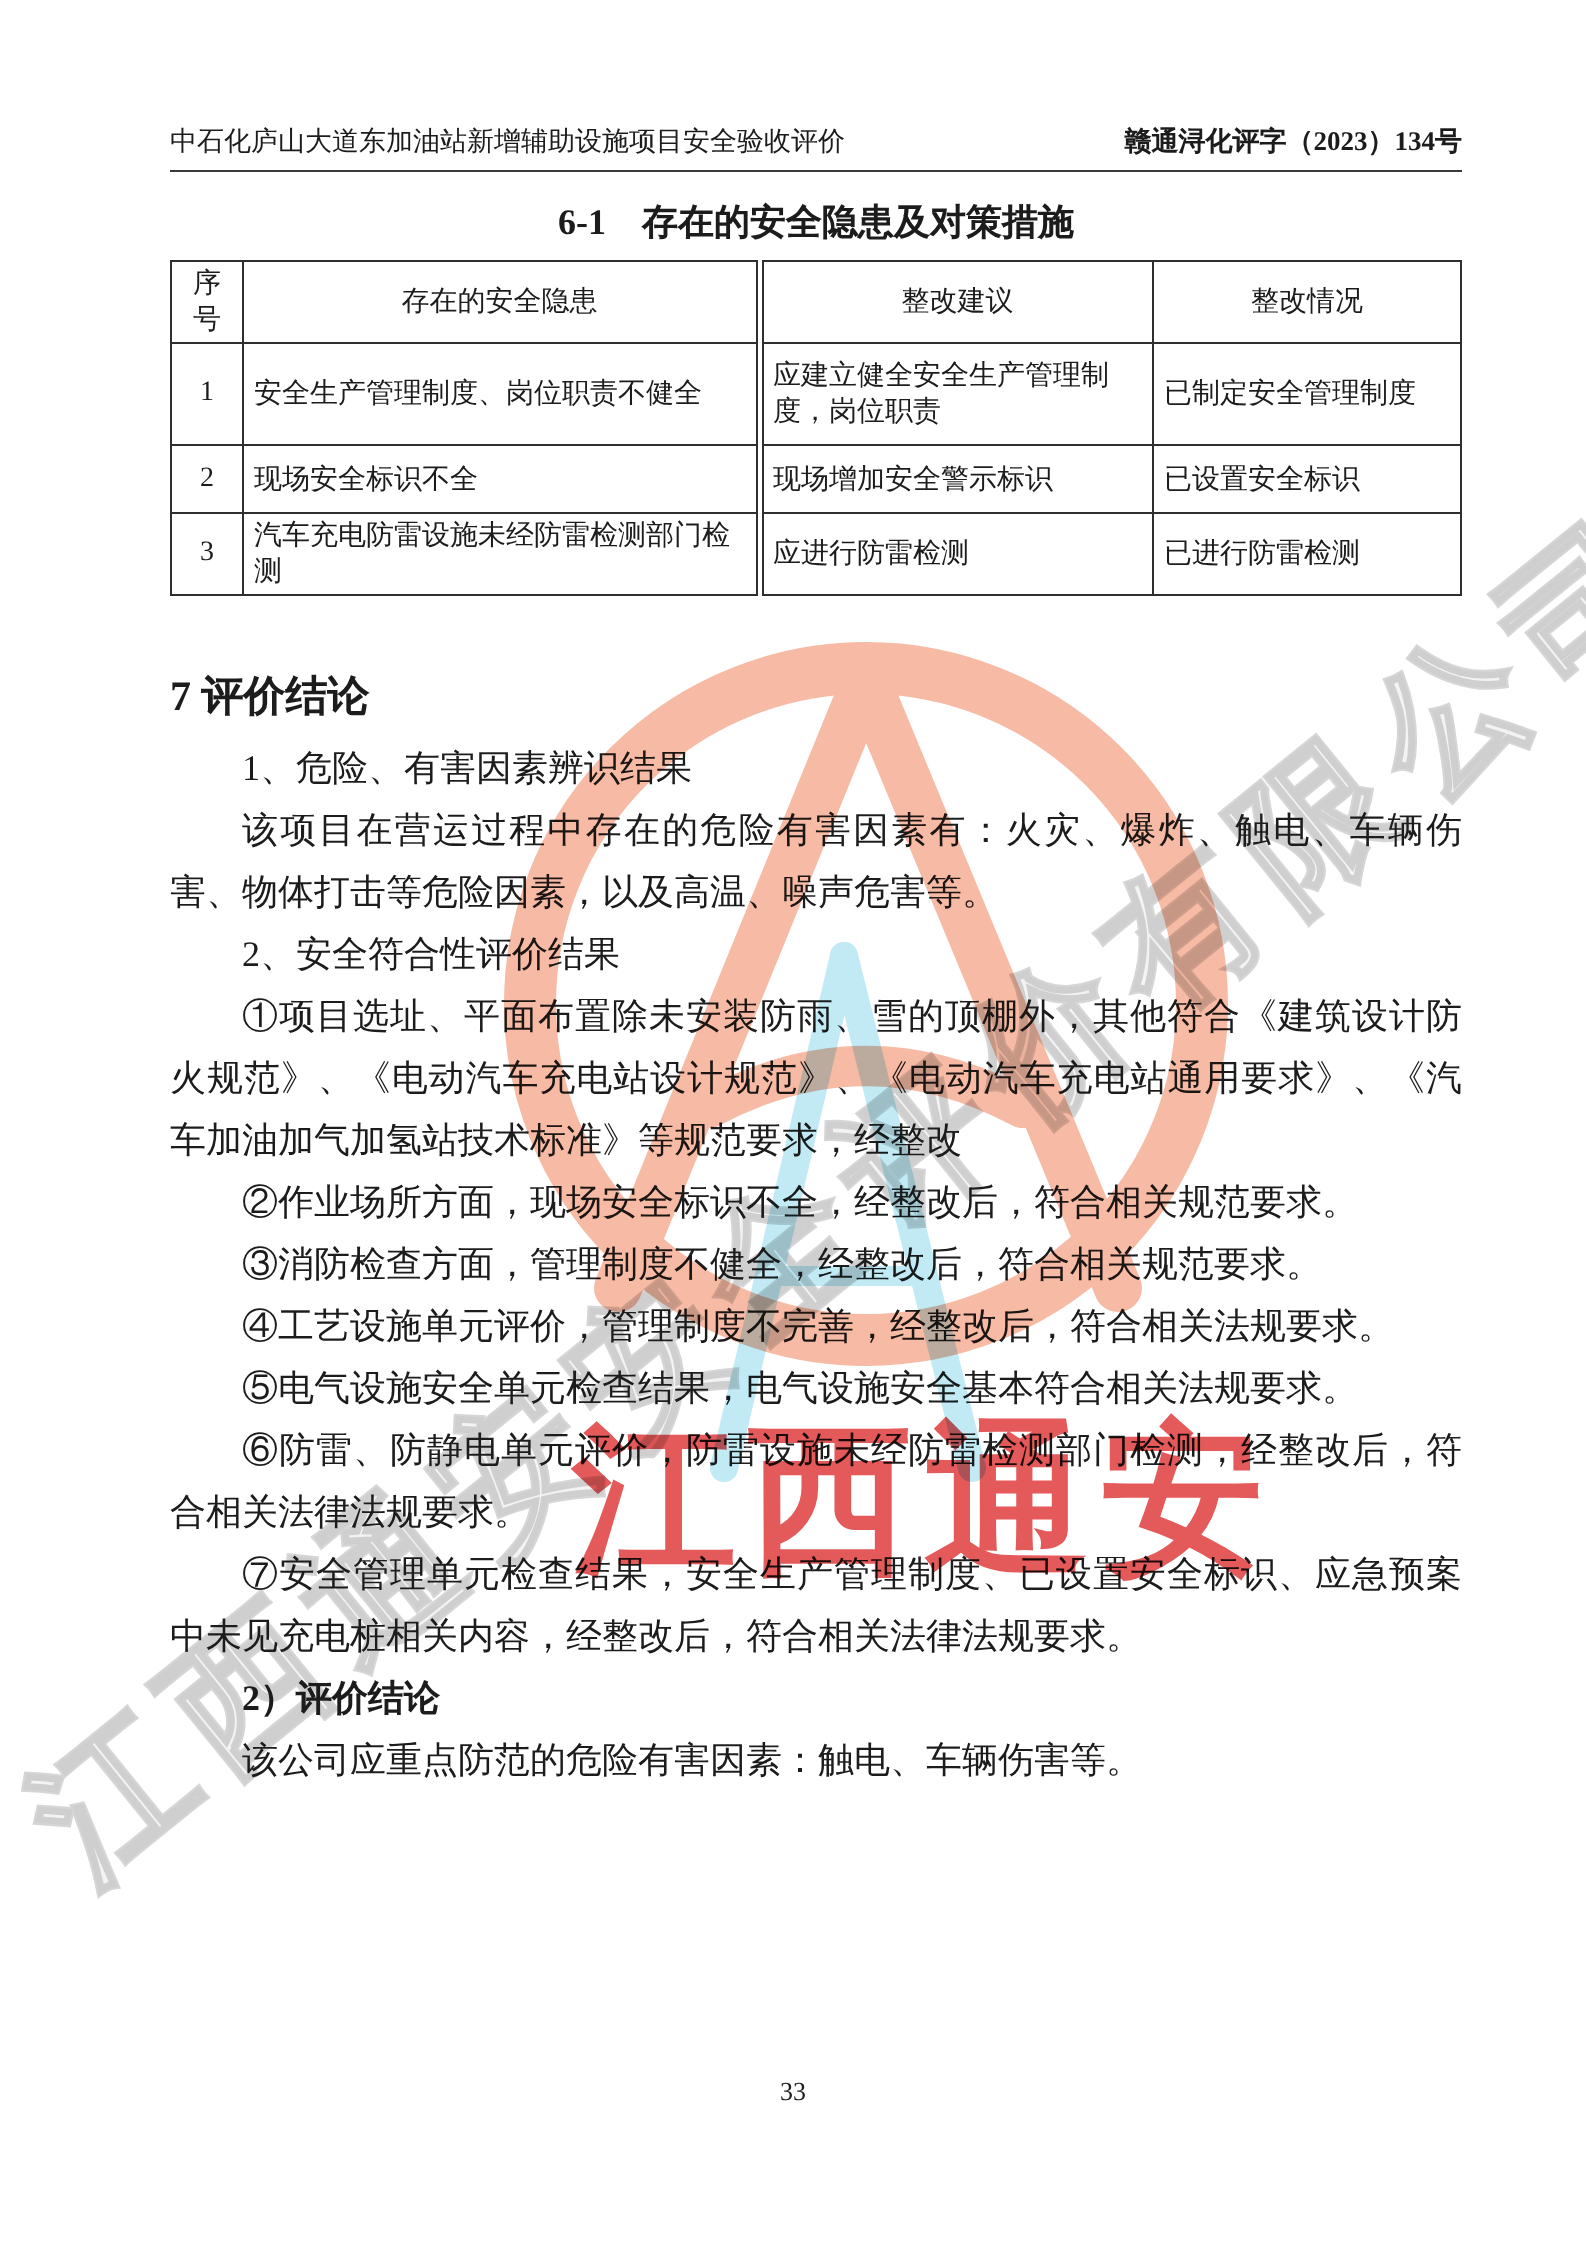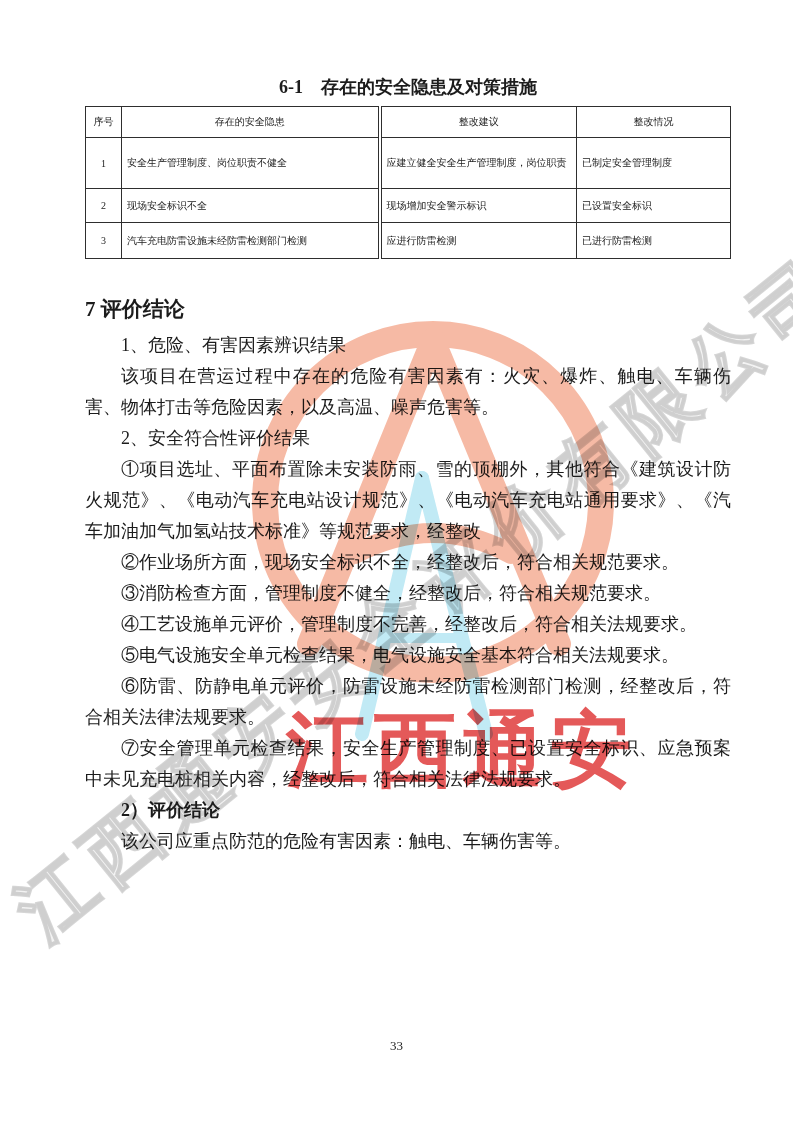--- a/index.html
+++ b/index.html
@@ -12,21 +12,21 @@
 
   
   .doc-header {
     display:flex; justify-content:space-between; align-items:flex-end;
     font-size:13.5px; padding-bottom:5px; border-bottom:1.6px solid #3a3a3a;
   }
   .doc-header .right { font-weight:bold; }
 
   
   .table-title { text-align:center; font-weight:bold; font-size:18px; margin:13px 0 7px; }
-  table.hazards { width:100%; border-collapse:collapse; table-layout:fixed; font-size:10px; }
+  table.hazards { width:100%; border-collapse:collapse; table-layout:fixed; font-size:14px; }
   table.hazards th, table.hazards td { border:1.6px solid #2e2e2e; padding:2px 5px; font-weight:normal; overflow:hidden; }
   table.hazards th { text-align:center; height:26px; }
   td.c-no { text-align:center; }
   .b-double { border-left:4px double #2e2e2e !important; }
   tr.r1 td { height:46px; }
   tr.r2 td { height:29px; }
   tr.r3 td { height:31px; }
 
   
   .section-heading { font-size:21px; font-weight:bold; margin:36px 0 7px; }
@@ -69,20 +69,24 @@
   <svg class="wm wm-cyan" width="172" height="282" viewBox="0 0 172 282">
     <path d="M86 12 L26 268" fill="none" stroke="#9fdff0" stroke-width="14" stroke-linecap="round"></path>
     <path d="M86 12 L150 268" fill="none" stroke="#9fdff0" stroke-width="14" stroke-linecap="round"></path>
     <path d="M50 172 L122 172" fill="none" stroke="#9fdff0" stroke-width="10" stroke-linecap="round"></path>
   </svg>
 
   <div class="wm wm-red">江西通安</div>
 
   <div class="content">
 
+    <div class="doc-header">
+      <span class="left">中石化庐山大道东加油站新增辅助设施项目安全验收评价</span>
+      <span class="right">赣通浔化评字（2023）134号</span>
+    </div>
 
     <div class="table-title">6-1　存在的安全隐患及对策措施</div>
 
     <table class="hazards">
       <colgroup>
         <col style="width:36px">
           <col style="width:258px">
           <col style="width:197px">
           <col>
       </colgroup>

